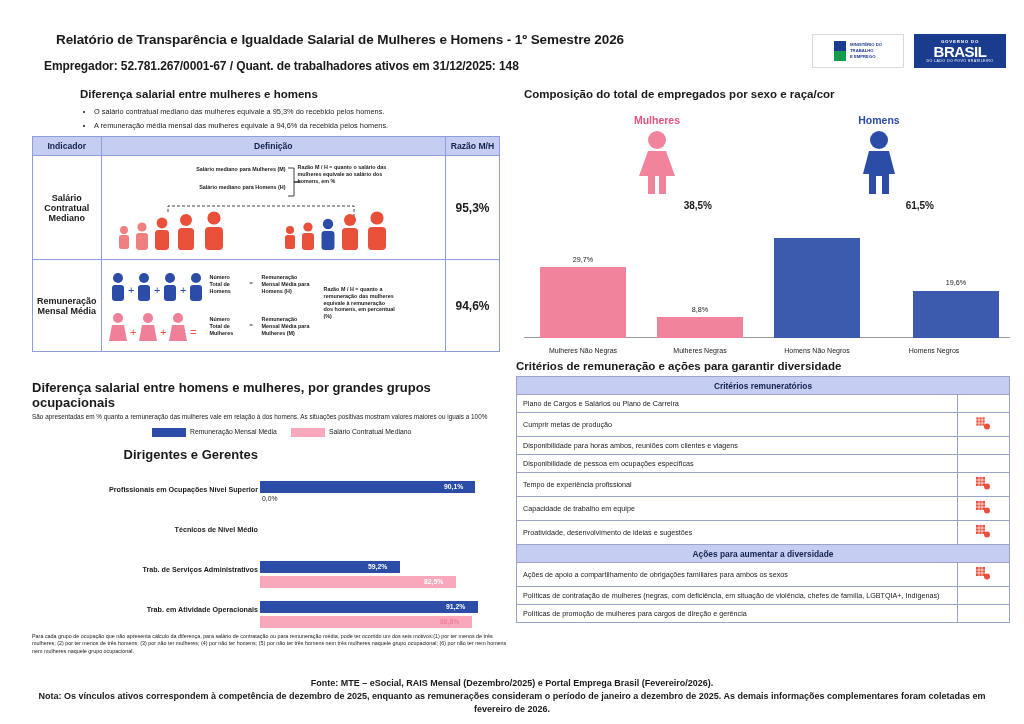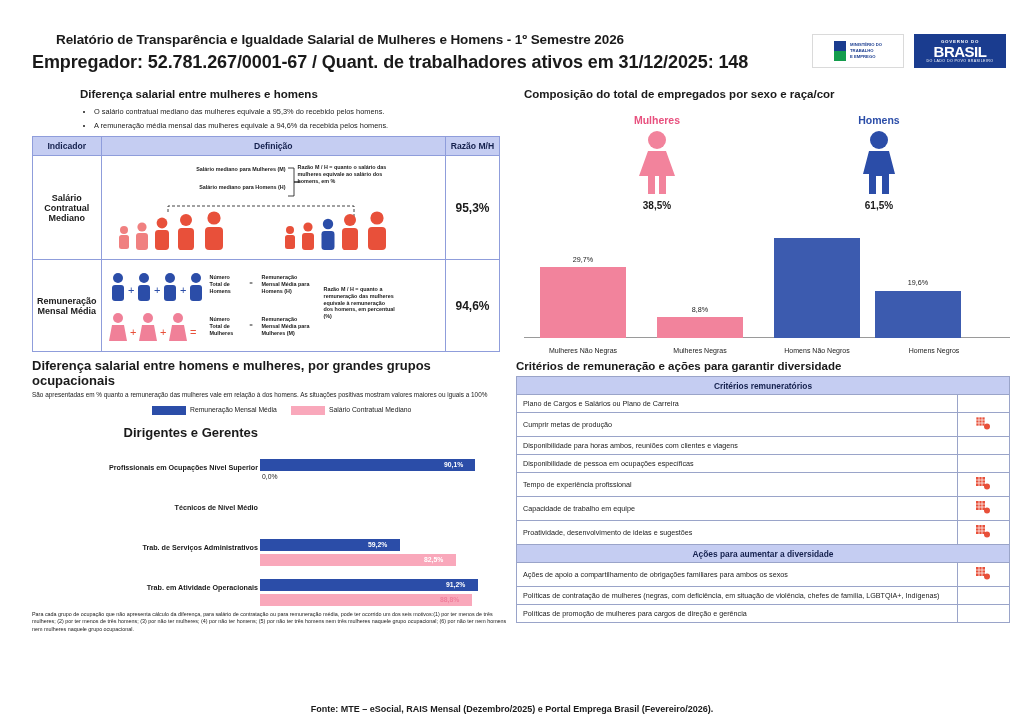--- a/index.html
+++ b/index.html
@@ -7,21 +7,21 @@
   body {
     width:1024px; height:724px; background:#ffffff;
     font-family:"Liberation Sans", sans-serif;
     color:#1a1a1a; position:relative; overflow:hidden;
   }
   .page { position:relative; width:1024px; height:724px; }
 
   
   .hdr { position:absolute; left:32px; top:32px; width:780px; }
   .hdr h1 { font-size:13.5px; font-weight:bold; margin:0 0 5px 0; letter-spacing:-0.1px;padding-left:24px;}
-  .hdr h2 { font-size:18px; font-weight:bold; margin:0; letter-spacing:-0.1px;}
+  .hdr h2 { font-size:12px; font-weight:bold; margin:12px; letter-spacing:-0.1px;}
 
   .logos { position:absolute; right:18px; top:34px; display:flex; gap:10px; align-items:center;}
   .logo-mte { width:92px; height:34px; background:#ffffff; border:1px solid #dadada;
               display:flex; align-items:center; justify-content:center; gap:4px;}
   .logo-mte .mark { width:12px; height:20px; background:linear-gradient(180deg,#1a3c8f 0 50%,#139c4c 50% 100%); }
   .logo-mte .txt { font-size:4.2px; line-height:1.5; font-weight:bold; color:#1a3c8f; text-align:left;}
   .logo-gov { width:92px; height:34px; background:#1a3c8f; color:#fff; display:flex;
               flex-direction:column; align-items:center; justify-content:center;}
   .logo-gov .g1 { font-size:4.4px; letter-spacing:0.8px; font-weight:bold;}
   .logo-gov .g2 { font-size:15px; font-weight:bold; letter-spacing:-0.5px; line-height:1;}
@@ -44,32 +44,32 @@
   .row-label { width:66px; font-size:9px; font-weight:bold; text-align:center; padding:4px; }
   .row-ratio { width:54px; font-size:12px; font-weight:bold; text-align:center; }
   .defcell { height:104px; position:relative; padding:0; }
   .defcell2 { height:92px; position:relative; padding:0; }
   .ann { position:absolute; font-size:5.4px; line-height:1.25; font-weight:bold; }
 
   
   .comp { position:absolute; left:524px; top:88px; width:486px; }
   .comp-title { font-size:11.5px; font-weight:bold; }
   .gender-label { font-size:10.5px; font-weight:bold; }
-  .pct-big { font-size:10px; font-weight:bold; }
+  .pct-big { font-size:10px; font-weight:bold;text-align:right; }
 
   
   .barchart { position:absolute; left:524px; top:236px; width:486px; height:120px; }
   .bar { position:absolute; bottom:18px; width:86px; }
   .bar .bv { position:absolute; width:100%; text-align:center; font-size:7.2px; }
   .bar .bb { position:absolute; bottom:0; width:100%; }
   .axis { position:absolute; left:0; right:0; bottom:18px; height:1px; background:#9a9a9a; }
   .bcat { position:absolute; bottom:2px; width:118px; text-align:center; font-size:7px; }
 
   
-  .occ { position:absolute; left:32px; top:358px; width:478px; }
+  .occ { position:absolute; left:32px; top:380px; width:478px; }
   .occ-sub { font-size:6.4px; line-height:1.35; margin-top:3px; color:#1a1a1a;}
   .legend { display:flex; gap:14px; font-size:6.8px; align-items:center; margin-top:6px; margin-left:120px;}
   .legend i { display:inline-block; width:34px; height:9px; vertical-align:middle; margin-right:4px;}
   .footnote { font-size:5.4px; line-height:1.45; margin-top:2px; }
 
   
   .crit { position:absolute; left:516px; top:360px; width:494px; }
   .crit-title { font-size:11.5px; font-weight:bold; }
   .ctable { width:100%; border-collapse:collapse; font-size:7.2px; margin-top:4px;}
   .ctable td { border:1px solid #9aa4c9; padding:4px 6px; height:18px; }
@@ -247,21 +247,21 @@
       <div class="bb" style="height:71px; background:#F2839C;"></div>
     </div>
     <div class="bar" style="left:133px; height:100px;">
       <div class="bv" style="bottom:24px;margin-top:42px;">8,8%</div>
       <div class="bb" style="height:21px; background:#F2839C;"></div>
     </div>
     <div class="bar" style="left:250px; height:100px;">
       <div class="bv" style="bottom:85px; color:#ffffff;">41,9%</div>
       <div class="bb" style="height:100px; background:#3C5BAF;"></div>
     </div>
-    <div class="bar" style="left:351px; height:100px;">
+    <div class="bar" style="left:389px; height:100px;">
       <div class="bv" style="bottom:51px;">19,6%</div>
       <div class="bb" style="height:47px; background:#3C5BAF;"></div>
     </div>
 
     <div class="bcat" style="left:0px;">Mulheres Não Negras</div>
     <div class="bcat" style="left:117px;">Mulheres Negras</div>
     <div class="bcat" style="left:234px;">Homens Não Negros</div>
     <div class="bcat" style="left:351px;">Homens Negros</div>
   </div>
 
@@ -401,15 +401,16 @@
       <tr>
         <td>Políticas de promoção de mulheres para cargos de direção e gerência</td>
         <td class="mark"></td>
       </tr>
     </tbody>
       </table>
   </div>
 
   <div class="foot">
     <div>Fonte: MTE – eSocial, RAIS Mensal (Dezembro/2025) e Portal Emprega Brasil (Fevereiro/2026).</div>
+    <div>Nota: Os vínculos ativos correspondem à competência de dezembro de 2025, enquanto as remunerações consideram o período de janeiro a dezembro de 2025. As demais informações complementares foram coletadas em fevereiro de 2026.</div>
   </div>
 
 </div>
 
 </body></html>

